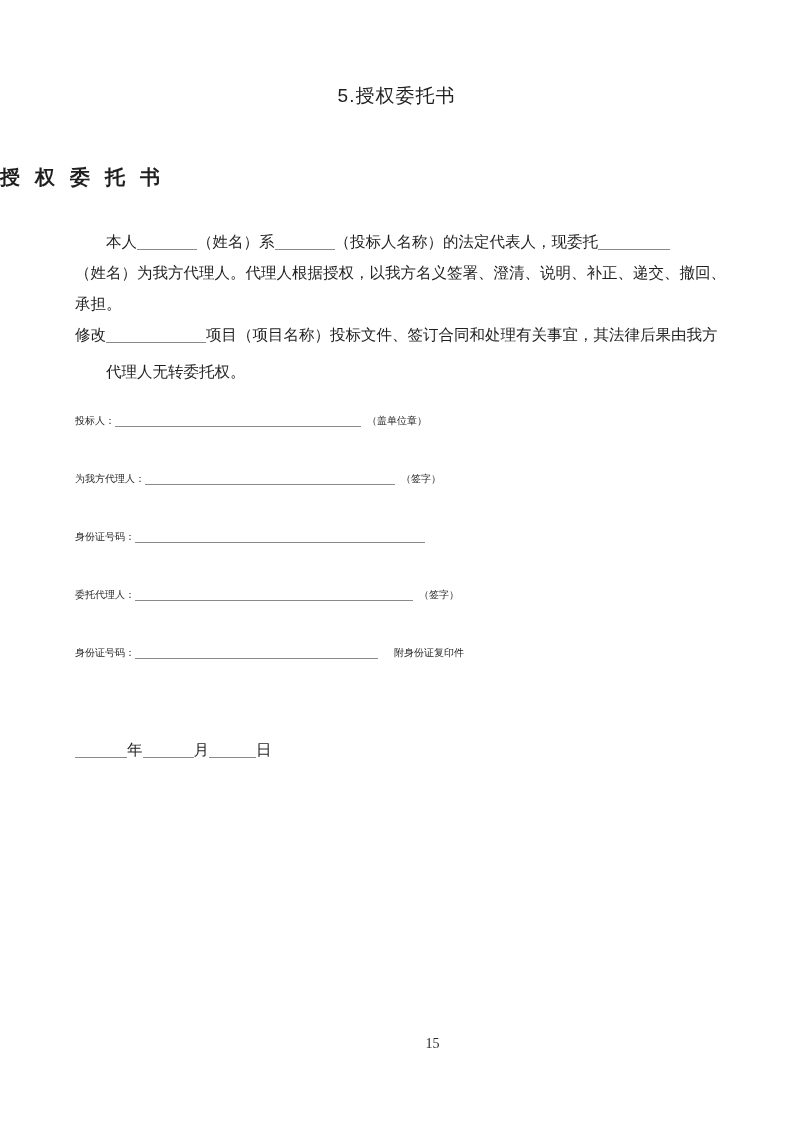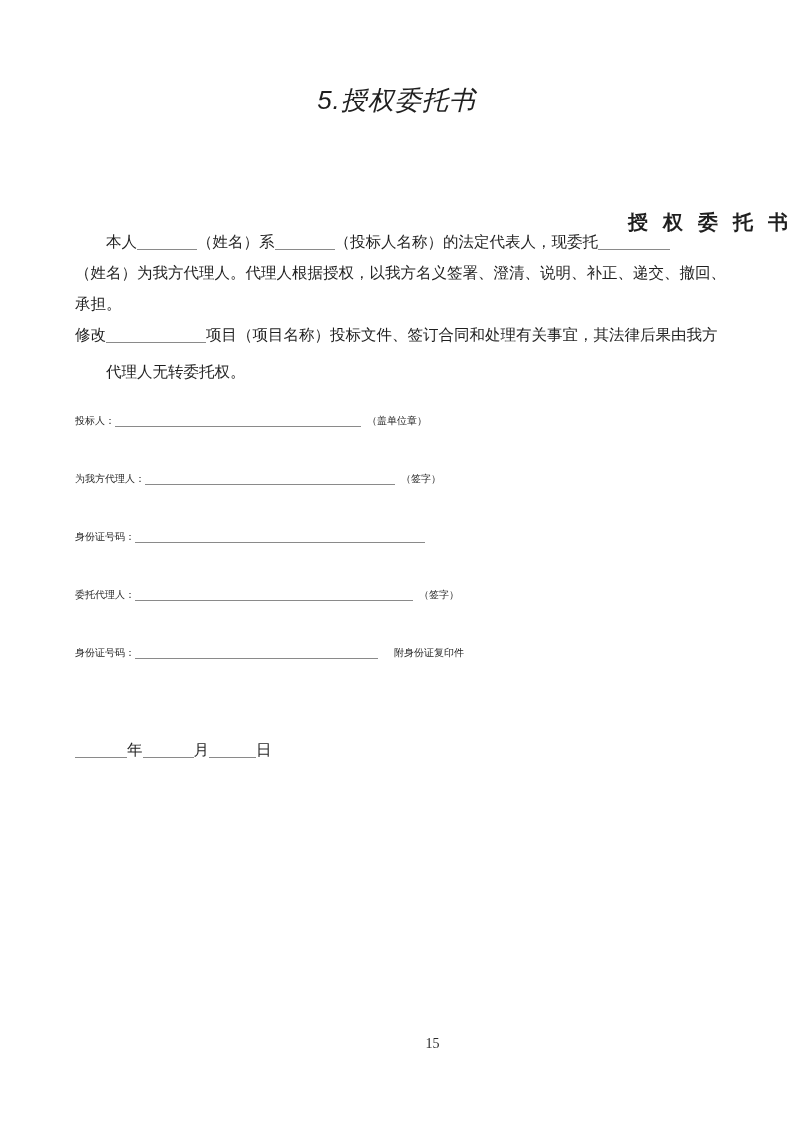--- a/index.html
+++ b/index.html
@@ -9,29 +9,28 @@
     margin:0 auto;
     background:#ffffff;
     font-family:"Liberation Serif","DejaVu Serif",serif;
     color:#1f1f1f;
     overflow:hidden;
   }
   .sec-title{
     position:absolute;top:86px;left:0;width:100%;
     text-align:center;
     font-family:"Liberation Sans","DejaVu Sans",sans-serif;
-    font-size:26px;font-weight:500;line-height:1.1;
+    font-size:19px;font-weight:500;line-height:1.1;
     letter-spacing:1px;
-    font-style:italic;
   }
   .doc-title{
     position:absolute;top:166px;left:0;width:100%;
-    text-align:right;
+    text-align:left;
     font-size:20px;font-weight:bold;
-    letter-spacing:5px;line-height:1.1;margin-top:45px;
+    letter-spacing:5px;line-height:1.1;
   }
   .para{
     position:absolute;left:75px;top:220px;width:670px;
     font-size:15.5px;line-height:31px;
   }
   .pline{white-space:nowrap;}
   .indent{text-indent:31px;margin-top:6px;}
   .blank{
     display:inline-block;
     height:13px;

